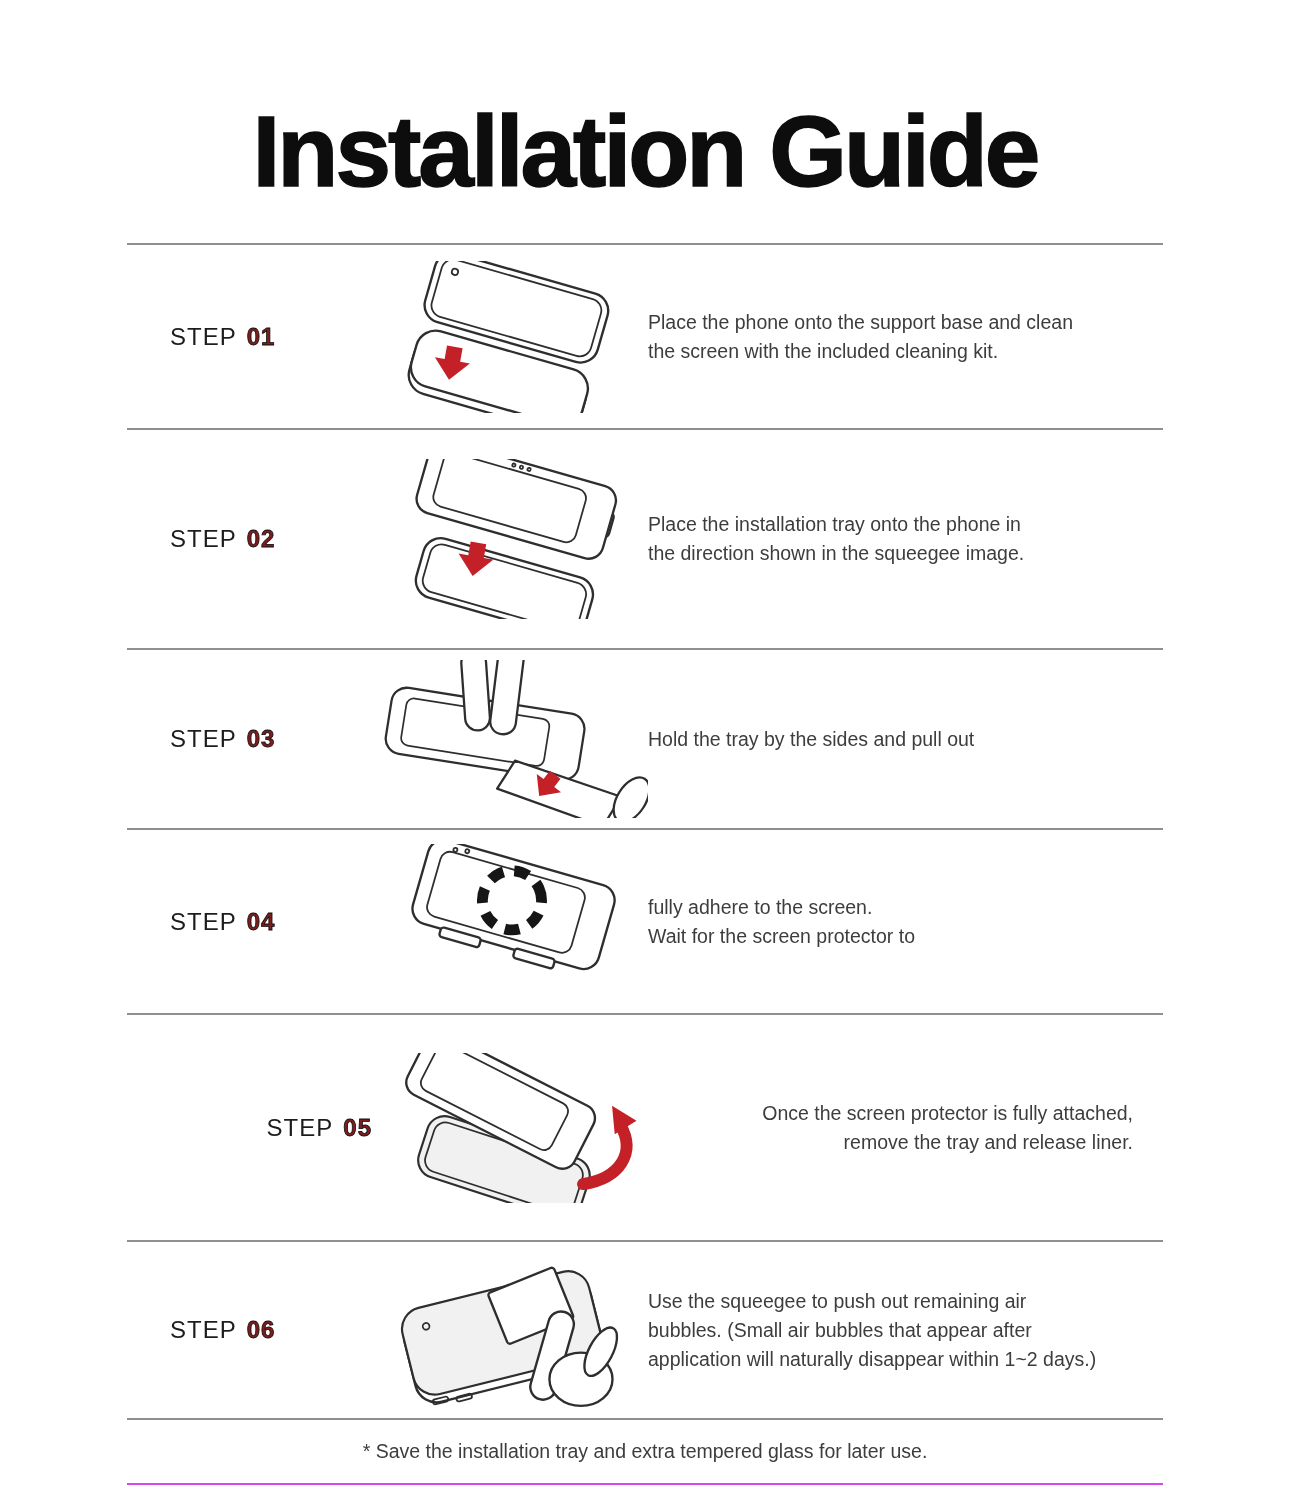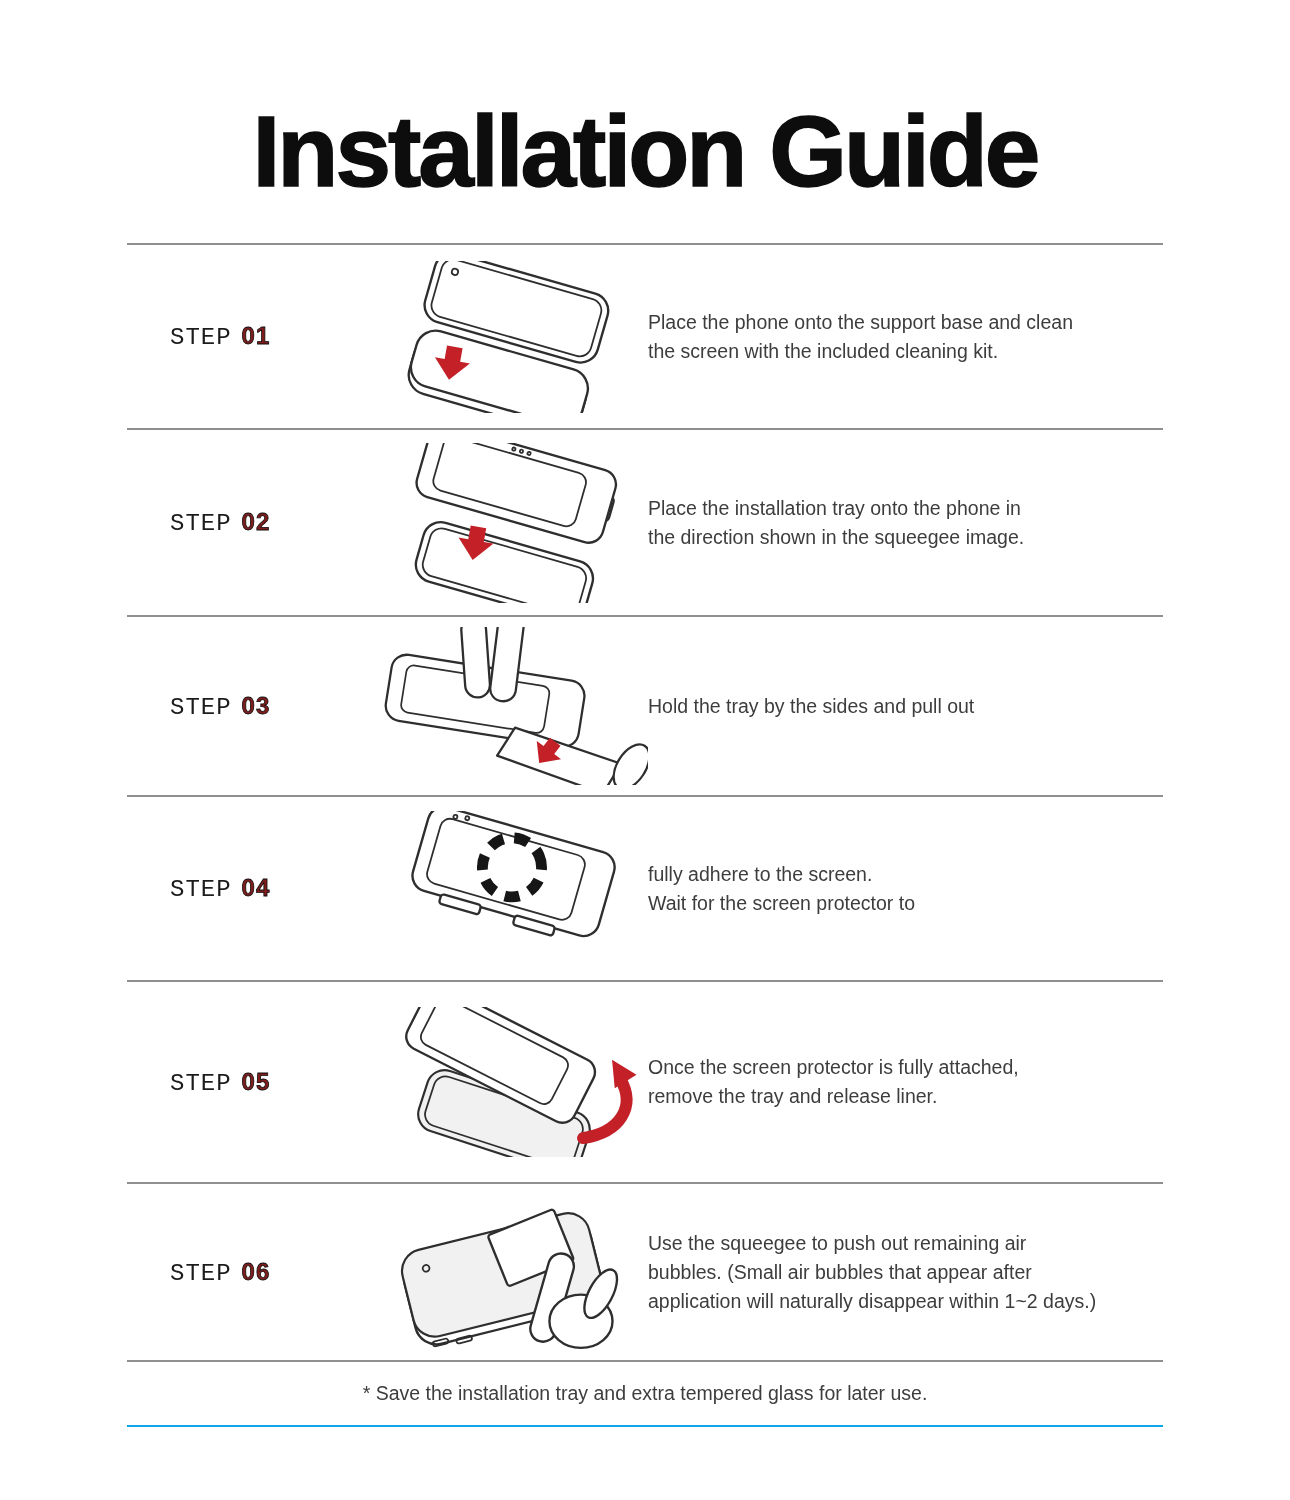--- a/index.html
+++ b/index.html
@@ -33,32 +33,32 @@
     width: 1036px;
     border-top: 2px solid #8f8f8f;
   }
   .step-row {
     display: grid;
     grid-template-columns: 245px 276px 1fr;
     align-items: center;
     border-bottom: 2px solid #8f8f8f;
   }
   .step-row.h1 { height: 185px; }
-  .step-row.h2 { height: 187px; }
+  .step-row.h2 { height: 220px; }
   .step-row.h3 { height: 180px; }
   .step-row.h4 { height: 185px; }
-  .step-row.h5 { height: 202px; }
+  .step-row.h5 { height: 227px; text-align: right; }
   .step-row.h6 { height: 178px; }
   .step-label {
     padding-left: 43px;
     font-size: 24px;
     color: #1c1c1c;
     white-space: nowrap;
   }
-  .step-word { letter-spacing: 1px; font-weight: normal; font-family: Liberation Mono, monospace; }
+  .step-word { letter-spacing: 1px; font-weight: normal; }
   .step-num {
     font-weight: bold;
     letter-spacing: 1px;
     margin-left: 10px;
     color: #7f1d1d;
     -webkit-text-stroke: 0.8px #0b0b0b;
   }
   .illus {
     display: flex;
     align-items: center;
@@ -68,21 +68,21 @@
   .desc {
     font-size: 19.5px;
     line-height: 29px;
     color: #3d3d3d;
     padding-right: 30px;
   }
   .footer-row {
     margin: 0 127px;
     width: 1036px;
     height: 65px;
-    border-bottom: 2px solid #0ea5e9;
+    border-bottom: 2px solid #d946ef;
     display: flex;
     align-items: center;
     justify-content: center;
   }
   .footer-note {
     font-size: 19.5px;
     color: #3d3d3d;
   }
   
   .ln { fill: #ffffff; stroke: #2e2e2e; stroke-width: 2.4; stroke-linejoin: round; stroke-linecap: round; }

